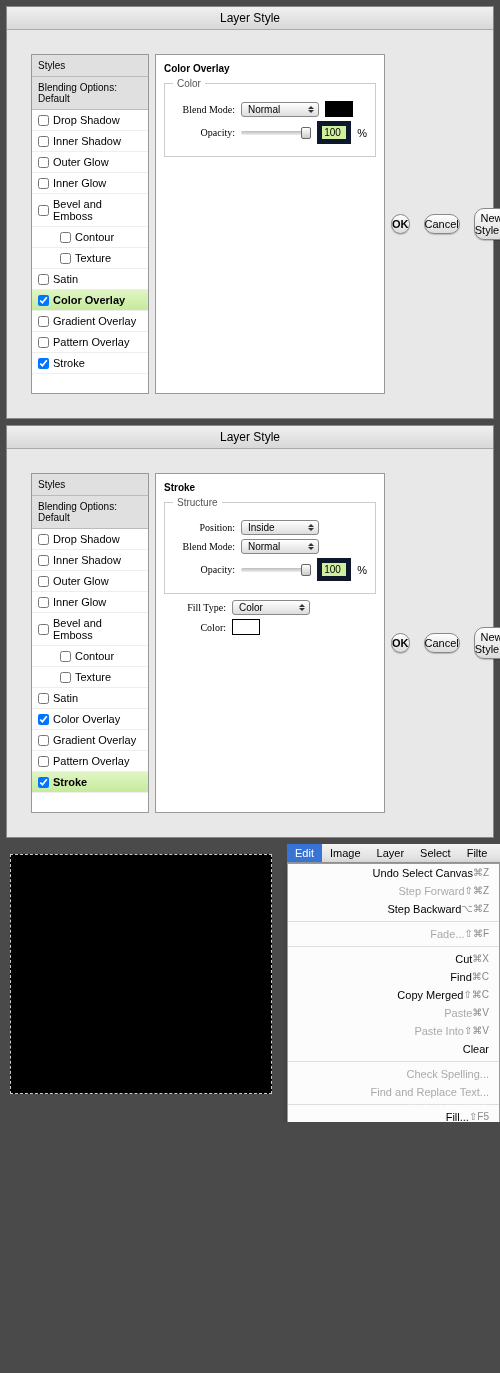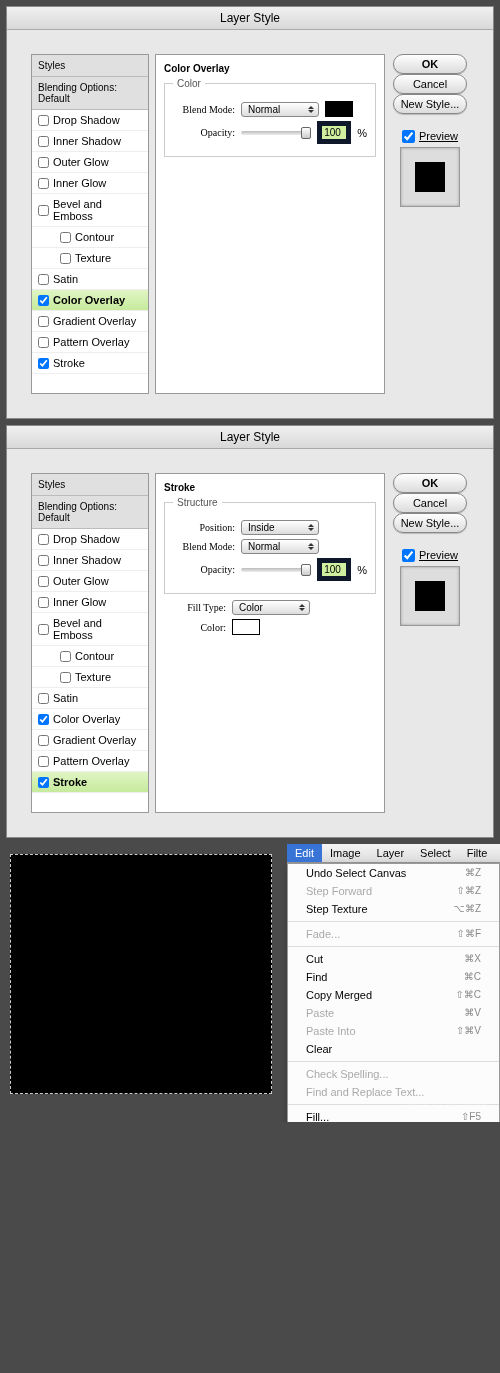--- a/index.html
+++ b/index.html
@@ -21,32 +21,32 @@
 .field-row { display: flex; align-items: center; gap: 6px; margin: 4px 0; }
 .field-label { width: 62px; text-align: right; font-size: 10px; font-family: Liberation Serif, serif; }
 .select { background: linear-gradient(#fff,#ddd); border: 1px solid #888; border-radius: 3px; padding: 1px 16px 1px 6px; font-size: 10px; min-width: 78px; position: relative; }
 .select::after { content:""; position:absolute; right:4px; top:3px; width:0; height:0; border-left:3px solid transparent; border-right:3px solid transparent; border-bottom:3px solid #333; }
 .select::before { content:""; position:absolute; right:4px; bottom:3px; width:0; height:0; border-left:3px solid transparent; border-right:3px solid transparent; border-top:3px solid #333; }
 .slider-track { flex:1; height: 4px; background: linear-gradient(#bbb,#eee); border-radius:2px; position:relative; max-width:110px; }
 .slider-thumb { position:absolute; top:-4px; width:10px; height:12px; background:linear-gradient(#fff,#ccc); border:1px solid #666; border-radius:2px; }
 .numbox { width: 34px; border:5px solid #0f172a; background:#d0f0a0; padding:1px 2px; font-size:10px; text-align:left; }
 .swatch { width: 28px; height: 16px; border:1px solid #000; background:#000; }
 .swatch.white { background:#fff; }
-.buttons-panel { width: 78px; display:flex; flex-direction:column; gap:0; align-items:center; }
+.buttons-panel { width: 78px; display:flex; flex-direction:row; gap:14px; align-items:center; }
 .aqua-btn { width: 74px; background: linear-gradient(#fefefe,#dcdcdc); border:1px solid #888; border-radius:10px; padding:3px 0; text-align:center; font-size:11px; cursor:pointer; box-shadow:0 1px 1px rgba(0,0,0,.2); }
 .aqua-btn.default { font-weight:bold; }
 .preview-toggle { display:flex; align-items:flex-start; gap:4px; font-size:10px; margin-top:16px;text-decoration:underline; }
 .preview-box { width:60px; height:60px; background:#ddd; border:1px solid #999; display:flex; align-items:center; justify-content:center; margin-top:4px; box-shadow:inset 0 0 3px rgba(0,0,0,.3); }
 .preview-box .inner { width:30px; height:30px; background:#000; }
 .canvas { width:262px; height:240px; background:#000; border:1px dashed #ccc; margin:10px; }
 .menubar { display:flex; background:linear-gradient(#f4f4f4,#ddd); border-bottom:1px solid #999; }
 .menubar-item { padding:3px 8px; font-size:11px; }
 .menubar-item.active { background:#3874d6; color:#fff; }
 .menu { background:#fcfcfc; border:1px solid #999; box-shadow:2px 4px 8px rgba(0,0,0,.4); width:213px; }
-.menu-item { display:flex; justify-content:space-between; padding:3px 18px; font-size:11px; cursor:pointer; }
+.menu-item { display:flex; justify-content:flex-end; padding:3px 10px; font-size:11px; cursor:pointer; }
 .menu-item.disabled { color:#aaa; }
 .menu-item.highlight { background:#3874d6; color:#fff; }
 .menu-sep { height:1px; background:#ddd; margin:3px 0; }
 .shortcut { color:#888; font-size:10px; }
 .menu-item.highlight .shortcut { color:#fff; }
 .menu-container { align-self:flex-end; width:213px; margin-top:0; }
 .watermark { position:absolute; right:12px; bottom:6px; color:rgba(255,255,255,.3); font-size:14px; pointer-events:none;margin-left:45px; }
 .bottom-wrap { position:relative; padding-bottom:18px; }
 </style>
 </head>
@@ -261,21 +261,21 @@
   <div class="menu" id="editmenu">
         <div class="menu-item">
           <span>Undo Select Canvas</span>
           <span class="shortcut">⌘Z</span>
         </div>
         <div class="menu-item disabled">
           <span>Step Forward</span>
           <span class="shortcut">⇧⌘Z</span>
         </div>
         <div class="menu-item">
-          <span>Step Texture</span>
+          <span>Step Backward</span>
           <span class="shortcut">⌥⌘Z</span>
         </div>
         <div class="menu-sep"></div>
         <div class="menu-item disabled">
           <span>Fade...</span>
           <span class="shortcut">⇧⌘F</span>
         </div>
         <div class="menu-sep"></div>
         <div class="menu-item">
           <span>Cut</span>

